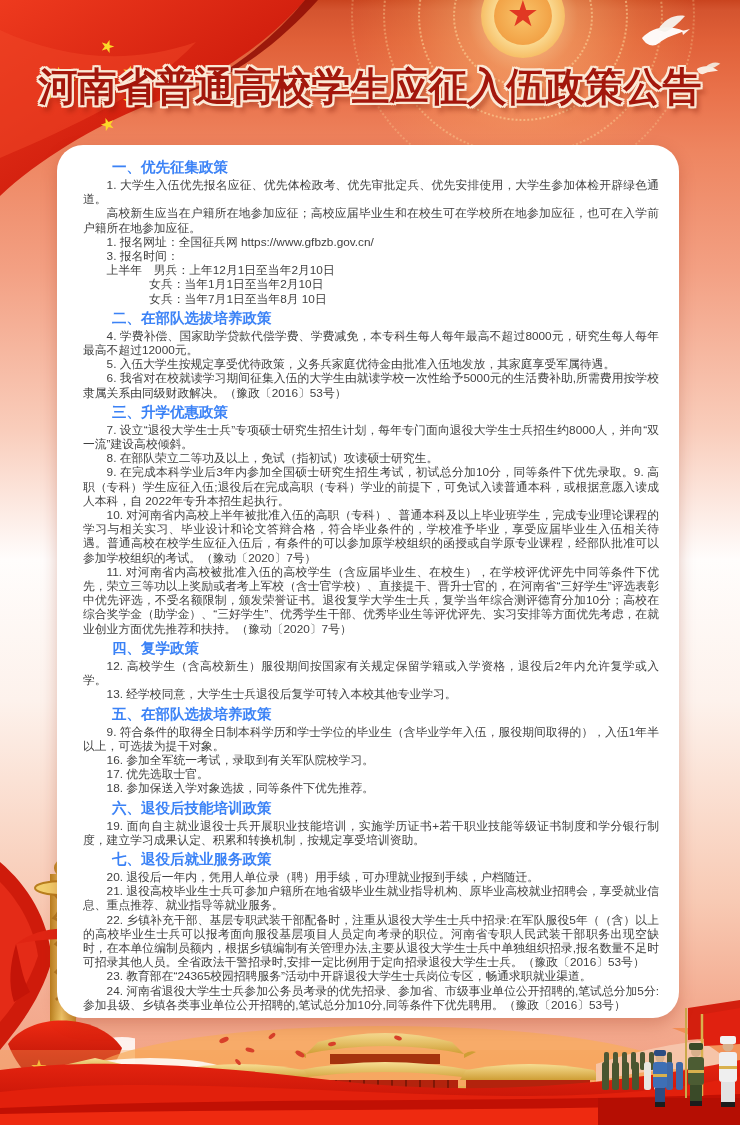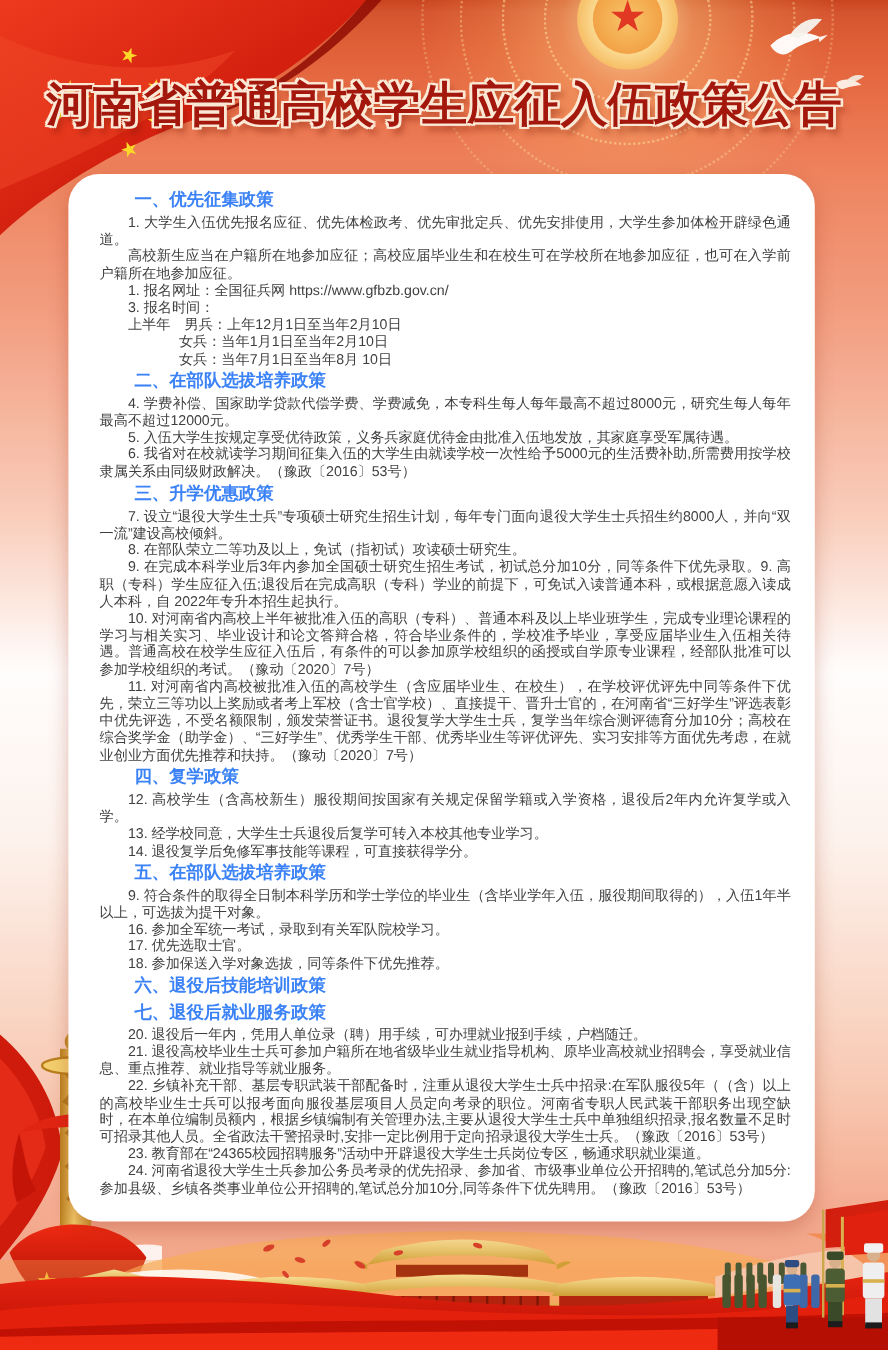--- a/index.html
+++ b/index.html
@@ -269,36 +269,38 @@
             <p class="item">10. 对河南省内高校上半年被批准入伍的高职（专科）、普通本科及以上毕业班学生，完成专业理论课程的学习与相关实习、毕业设计和论文答辩合格，符合毕业条件的，学校准予毕业，享受应届毕业生入伍相关待遇。普通高校在校学生应征入伍后，有条件的可以参加原学校组织的函授或自学原专业课程，经部队批准可以参加学校组织的考试。（豫动〔2020〕7号）</p>
             <p class="item">11. 对河南省内高校被批准入伍的高校学生（含应届毕业生、在校生），在学校评优评先中同等条件下优先，荣立三等功以上奖励或者考上军校（含士官学校）、直接提干、晋升士官的，在河南省“三好学生”评选表彰中优先评选，不受名额限制，颁发荣誉证书。退役复学大学生士兵，复学当年综合测评德育分加10分；高校在综合奖学金（助学金）、“三好学生”、优秀学生干部、优秀毕业生等评优评先、实习安排等方面优先考虑，在就业创业方面优先推荐和扶持。（豫动〔2020〕7号）</p>
           </div>
   </div>
 
   <div class="section">
     <div class="section-heading">四、复学政策</div>
     <div>
             <p class="item">12. 高校学生（含高校新生）服役期间按国家有关规定保留学籍或入学资格，退役后2年内允许复学或入学。</p>
             <p class="item">13. 经学校同意，大学生士兵退役后复学可转入本校其他专业学习。</p>
-            <p class="item">14. 退役复学后免修军事技能等课程，可直接获得学分。</p>
           </div>
   </div>
 
   <div class="section">
     <div class="section-heading">五、在部队选拔培养政策</div>
     <div>
             <p class="item">9. 符合条件的取得全日制本科学历和学士学位的毕业生（含毕业学年入伍，服役期间取得的），入伍1年半以上，可选拔为提干对象。</p>
             <p class="item">16. 参加全军统一考试，录取到有关军队院校学习。</p>
             <p class="item">17. 优先选取士官。</p>
             <p class="item">18. 参加保送入学对象选拔，同等条件下优先推荐。</p>
           </div>
   </div>
 
   <div class="section">
     <div class="section-heading">六、退役后技能培训政策</div>
+    <div>
+            <p class="item">19. 面向自主就业退役士兵开展职业技能培训，实施学历证书+若干职业技能等级证书制度和学分银行制度，建立学习成果认定、积累和转换机制，按规定享受培训资助。</p>
+          </div>
   </div>
 
   <div class="section">
     <div class="section-heading">七、退役后就业服务政策</div>
     <div>
             <p class="item">20. 退役后一年内，凭用人单位录（聘）用手续，可办理就业报到手续，户档随迁。</p>
             <p class="item">21. 退役高校毕业生士兵可参加户籍所在地省级毕业生就业指导机构、原毕业高校就业招聘会，享受就业信息、重点推荐、就业指导等就业服务。</p>
             <p class="item">22. 乡镇补充干部、基层专职武装干部配备时，注重从退役大学生士兵中招录:在军队服役5年（（含）以上的高校毕业生士兵可以报考面向服役基层项目人员定向考录的职位。河南省专职人民武装干部职务出现空缺时，在本单位编制员额内，根据乡镇编制有关管理办法,主要从退役大学生士兵中单独组织招录,报名数量不足时可招录其他人员。全省政法干警招录时,安排一定比例用于定向招录退役大学生士兵。（豫政〔2016〕53号）</p>
             <p class="item">23. 教育部在“24365校园招聘服务”活动中开辟退役大学生士兵岗位专区，畅通求职就业渠道。</p>
             <p class="item">24. 河南省退役大学生士兵参加公务员考录的优先招录、参加省、市级事业单位公开招聘的,笔试总分加5分:参加县级、乡镇各类事业单位公开招聘的,笔试总分加10分,同等条件下优先聘用。（豫政〔2016〕53号）</p>

